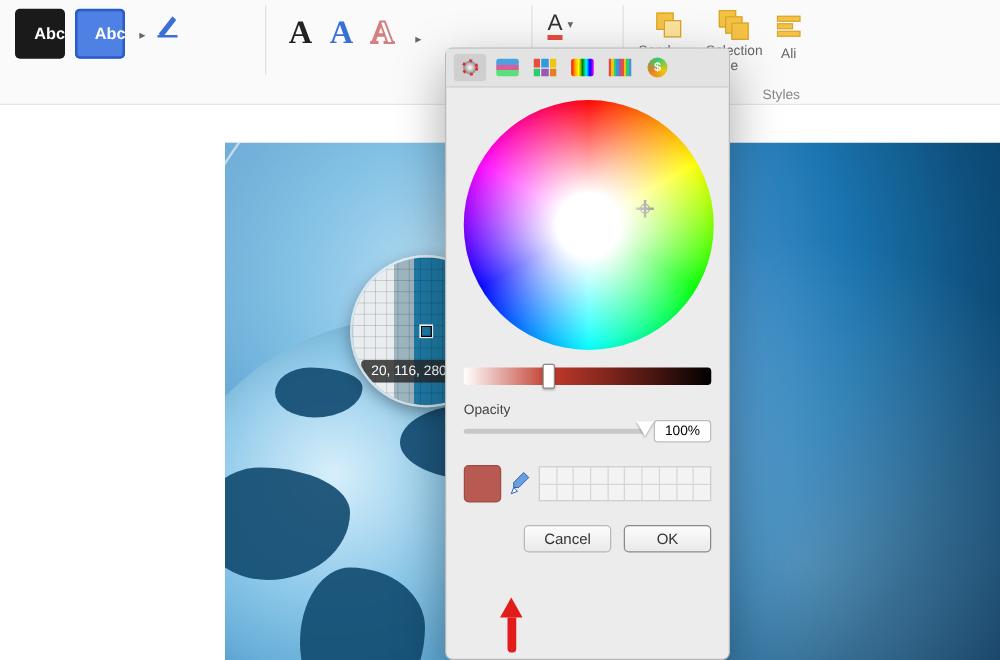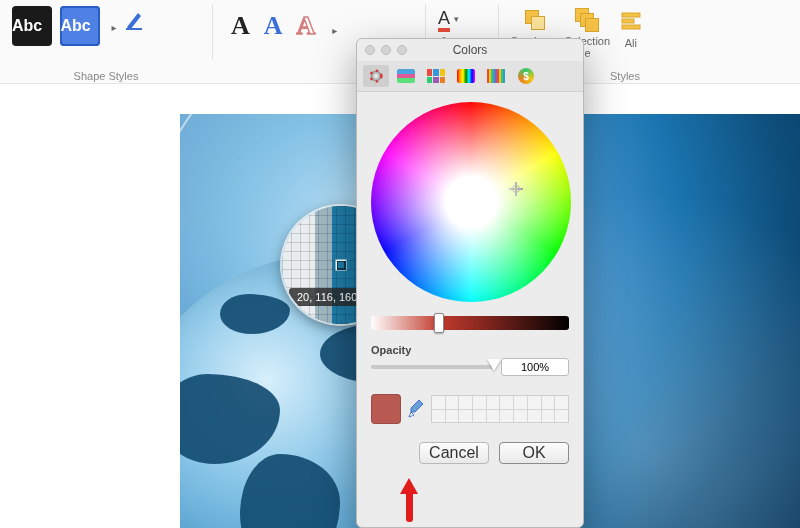--- a/index.html
+++ b/index.html
@@ -5,21 +5,21 @@
   * { box-sizing: border-box; margin: 0; padding: 0; font-family: -apple-system, "Helvetica Neue", Arial, sans-serif; }
   body { width: 800px; height: 528px; background: #fff; overflow: hidden; position: relative; }
 
   
   .ribbon { position: absolute; top: 0; left: 0; right: 0; height: 84px; background: #fafafa; border-bottom: 1px solid #e6e6e6; }
   .ribbon-inner { display: flex; height: 60px; align-items: flex-start; padding: 4px 6px 0 6px; gap: 4px; }
   .grp { height: 80px; position: relative; padding: 2px 6px 0 6px; }
   .grp-label { position: absolute; bottom: 2px; left: 0; right: 0; text-align: center; font-size: 11px; color: #888; }
   .sep { width: 1px; height: 56px; background: #e2e2e2; margin: 0 2px; }
 
-  .swatch { width: 40px; height: 40px; border-radius: 4px; display: inline-flex; align-items: center; justify-content: flex-start; font-size: 16px; font-weight: 600; color: #fff; }
+  .swatch { width: 40px; height: 40px; border-radius: 4px; display: inline-flex; align-items: center; justify-content: flex-end; font-size: 13px; font-weight: 600; color: #fff; }
   .sw-dark { background: #1a1a1a; }
   .sw-blue { background: #4f81e4; box-shadow: inset 0 0 0 2px #2a5cc7; }
   .mini-expand { width: 14px; height: 40px; display: inline-flex; align-items: center; justify-content: center; color: #666; font-size: 10px; margin-left: 2px; }
 
   .btn-col { display: inline-flex; flex-direction: column; align-items: center; width: 48px; font-size: 11px; color: #666; }
   .btn-col .ic { height: 28px; display: flex; align-items: center; justify-content: center; margin-bottom: 2px; }
 
   .wa { font-family: Georgia, serif; font-size: 26px; font-weight: 600; }
   .wa-black { color: #222; }
   .wa-blue { color: #3a6fd8; }
@@ -79,34 +79,34 @@
   .wheel-cursor { position: absolute; top: 80px; left: 138px; width: 14px; height: 14px; }
   .wheel-cursor::before, .wheel-cursor::after { content:""; position:absolute; background:#000; }
   .wheel-cursor::before { left:6px; top:0; width:2px; height:14px; }
   .wheel-cursor::after { top:6px; left:0; height:2px; width:14px; }
   .wheel-cursor .ring { position:absolute; top:3px; left:3px; width:8px; height:8px; border:1.5px solid #000; border-radius:50%; }
 
   .bright { margin: 10px 14px 0; height: 14px; border-radius: 3px; position: relative;
     background: linear-gradient(to right, #fff 0%, #c0392b 35%, #7b241c 60%, #000 100%); }
   .bright .knob { position: absolute; top: -3px; left: 32%; width: 10px; height: 20px; background: #fff; border: 1px solid #8a8a8a; border-radius: 2px; box-shadow: 0 1px 2px rgba(0,0,0,0.3); }
 
-  .op-label { font-size: 11px; color: #444; margin: 14px 14px 2px; font-weight: bold; }
+  .op-label { font-size: 11px; color: #444; margin: 14px 14px 2px; }
   .op-row { display: flex; align-items: center; gap: 6px; margin: 0 14px; }
   .op-track { flex: 1; height: 4px; background: #c8c8c8; border-radius: 2px; position: relative; }
   .op-track .k { position: absolute; right: -6px; top: -6px; width: 0; height: 0; border-left: 7px solid transparent; border-right: 7px solid transparent; border-top: 12px solid #fff; filter: drop-shadow(0 1px 1px rgba(0,0,0,0.3)); }
-  .op-val { width: 68px; height: 18px; font-size: 11px; background: #fff; border: 1px solid #bdbdbd; border-radius: 3px; display: flex; align-items: center; justify-content: center; }
+  .op-val { width: 46px; height: 18px; font-size: 11px; background: #fff; border: 1px solid #bdbdbd; border-radius: 3px; display: flex; align-items: center; justify-content: center; }
 
   .sw-row { display: flex; align-items: center; gap: 6px; margin: 18px 14px 0; }
   .cur-sw { width: 30px; height: 30px; border-radius: 4px; background: #b85a52; box-shadow: inset 0 0 0 1px rgba(0,0,0,0.15); }
   .eyed { width: 18px; height: 22px; display: flex; align-items: center; justify-content: center; }
   .mini-grid { flex: 1; height: 28px; display: grid; grid-template-columns: repeat(10,1fr); grid-template-rows: repeat(2,1fr); gap: 1px; background: #d6d6d6; border: 1px solid #cfcfcf; }
   .mini-grid div { background: #f3f3f3; }
 
   .dlg-btns { display: flex; gap: 10px; justify-content: flex-end; margin: 18px 14px 0; }
-  .btn { min-width: 70px; height: 22px; font-size: 16px; border-radius: 4px; border: 1px solid #b8b8b8; background: linear-gradient(#fdfdfd,#e9e9e9); display: flex; align-items: center; justify-content: center; color: #333; }
+  .btn { min-width: 70px; height: 22px; font-size: 12px; border-radius: 4px; border: 1px solid #b8b8b8; background: linear-gradient(#fdfdfd,#e9e9e9); display: flex; align-items: center; justify-content: center; color: #333; }
   .btn.def { border-color: #8a8a8a; }
 
   
   .anno { position: absolute; left: 400px; top: 478px; width: 18px; height: 44px; }
   .anno .head { width: 0; height: 0; border-left: 9px solid transparent; border-right: 9px solid transparent; border-bottom: 16px solid #e21b1b; margin: 0 auto; }
   .anno .stem { width: 7px; height: 28px; background: #e21b1b; margin: 0 auto; border-radius: 0 0 3px 3px; }
 </style>
 </head>
 <body>
 
@@ -122,21 +122,20 @@
         </span>
       <span class="mini-expand">▸</span>
       <span class="btn-col" style="width:22px;margin-left:-2px">
         <span class="ic">
           <svg width="20" height="22" viewBox="0 0 20 22">
               <path d="M3 18 L14 4 L17 7 L6 21 Z" fill="#3a6fd8"></path>
               <rect x="2" y="19" width="16" height="2" fill="#3a6fd8"></rect>
             </svg>
         </span>
       </span>
-      <div class="grp-label">Shape Styles</div>
     </div>
 
     <div class="sep"></div>
 
     <div class="grp" style="width:200px">
       <span style="display:inline-flex;gap:14px;align-items:center;height:40px;padding:0 6px">
         <span class="wa wa-black">A</span>
         <span class="wa wa-blue">A</span>
         <span class="wa wa-red-outline">A</span>
       </span>
@@ -207,32 +206,24 @@
       <span class="land" style="top:200px;left:120px;width:100px;height:120px"></span>
       <span class="land" style="top:40px;left:100px;width:70px;height:40px"></span>
     </div>
   </div>
 </div>
 
 <div class="loupe">
   <div class="loupe-bg"></div>
   <div class="loupe-grid"></div>
   <div class="loupe-target"></div>
-  <div class="loupe-label">20, 116, 160</div>
+  <div class="loupe-label">20, 116, 280</div>
 </div>
 
 <div class="dlg">
-  <div class="titlebar">
-    <div class="dots">
-      <span class="dot"></span>
-      <span class="dot"></span>
-      <span class="dot"></span>
-    </div>
-    <div class="ttl">Colors</div>
-  </div>
 
   <div class="tabs">
     <div class="tab sel">
       <svg viewBox="0 0 18 18">
           <circle cx="9" cy="9" r="7" fill="url(#gw)"></circle>
           <defs>
             <radialGradient id="gw">
               <stop offset="0" stop-color="#fff"></stop>
               <stop offset="1" stop-color="#888"></stop>
             </radialGradient>

